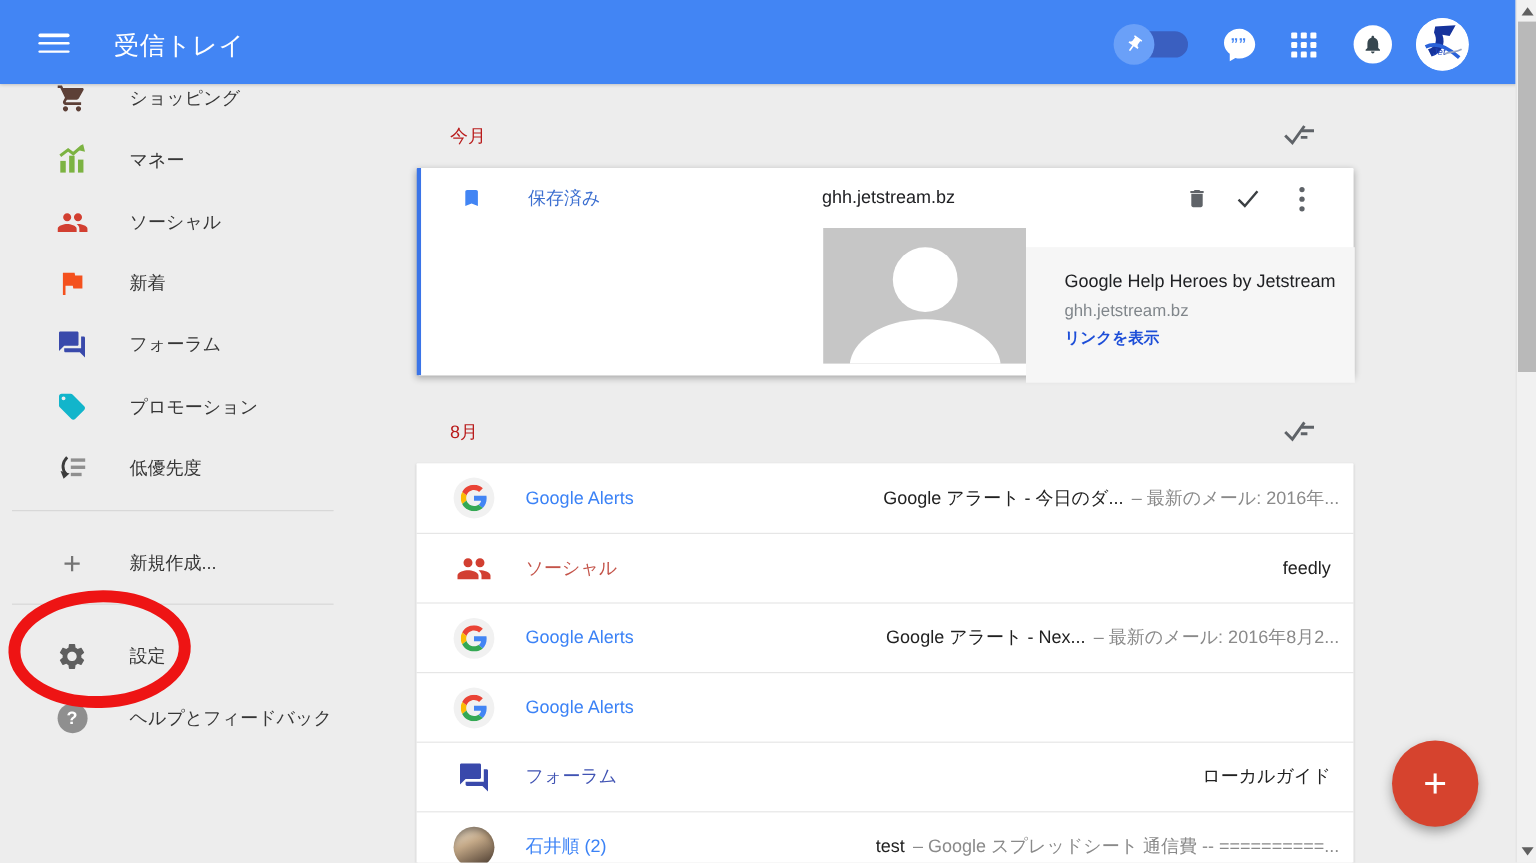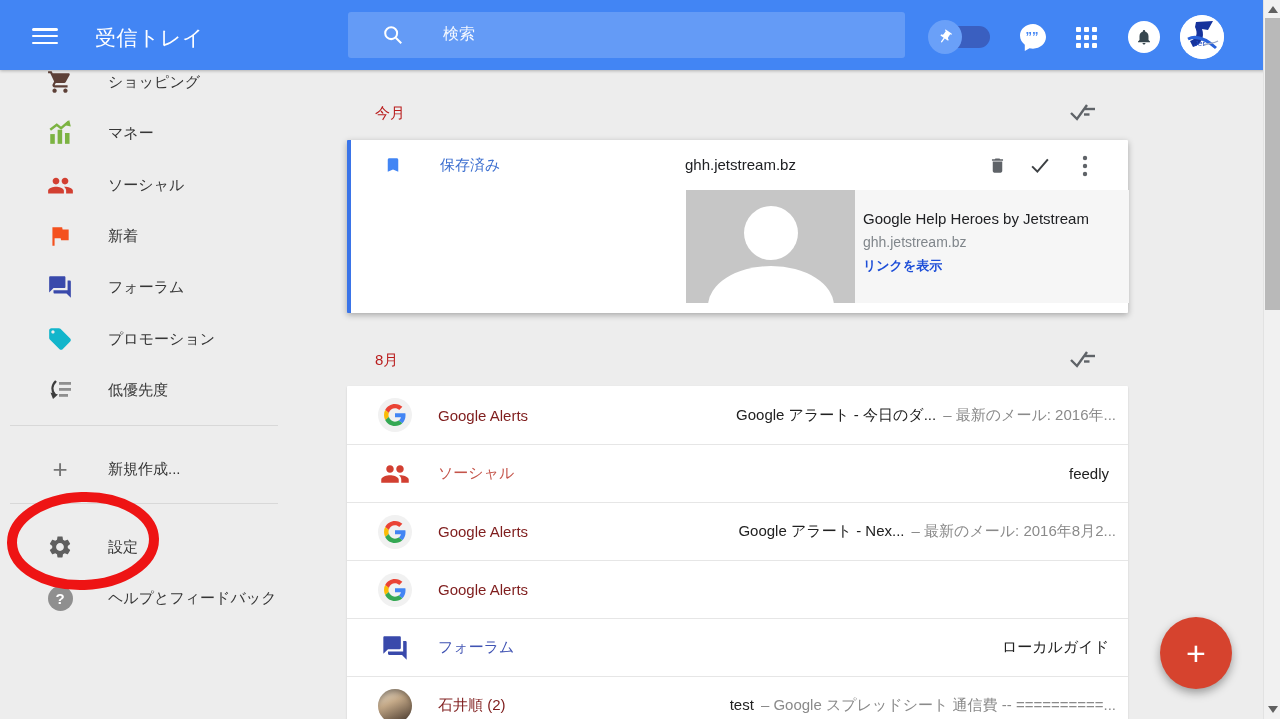--- a/index.html
+++ b/index.html
@@ -41,31 +41,31 @@
   .saved-card { position:absolute; top:70px; width:781px; height:173px; background:#fff; border-left:4px solid #3a74e8; box-shadow:0 2px 6px rgba(0,0,0,.3); border-radius:1px; }
   .card-toprow { position:absolute; top:0; left:0; right:0; height:50px; }
   .bkm { position:absolute; left:33px; top:14px; }
   .saved-label { position:absolute; left:89px; top:16px; font-size:15px; color:#3c6fd0; }
   .card-url { position:absolute; left:334px; top:16px; font-size:15px; color:#202124; }
   .card-act { position:absolute; top:15px; cursor:pointer; }
   .media { position:absolute; left:335px; top:50px; width:443px; height:113px; }
   .thumb { position:absolute; left:0; top:0; width:169px; height:113px; background:#c6c6c6; overflow:hidden; }
   .thumb .head { position:absolute; left:58px; top:16px; width:54px; height:54px; border-radius:50%; background:#fff; }
   .thumb .torso { position:absolute; left:22px; top:76px; width:126px; height:80px; border-radius:50%; background:#fff; }
-  .media-info { position:absolute; left:169px; top:0; right:0; height:113px; background:#f6f6f6; padding:20px 0 0 8px; }
+  .media-info { position:absolute; left:169px; top:16px; right:0; height:113px; background:#f6f6f6; padding:20px 0 0 32px; }
   .mi-title { font-size:15px; color:#202124; white-space:nowrap; overflow:hidden; }
   .mi-domain { font-size:14px; color:#80868b; margin-top:7px; }
   .mi-link { font-size:13px; color:#1d4ed8; font-weight:bold; margin-top:7px; cursor:pointer; }
 
   .email-list { position:absolute; top:316px; width:781px; background:#fff; box-shadow:0 1px 2px rgba(0,0,0,.15); border-radius:1px; }
   .row { position:relative; height:58px; display:flex; align-items:center; cursor:pointer; }
   .row + .row { border-top:1px solid #e6e6e6; }
   .row-ic { width:34px; height:34px; margin-left:31px; border-radius:50%; display:flex; align-items:center; justify-content:center; flex:0 0 34px; }
   .g-bg { background:#f1f1f1; }
-  .sender { margin-left:26px; width:218px; font-size:15px; color:#7f1d1d; white-space:nowrap; overflow:hidden; }
+  .sender { margin-left:26px; width:218px; font-size:15px; color:#3b82f6; white-space:nowrap; overflow:hidden; }
   .sender--red { color:#c4544a; }
   .sender--blue { color:#4053b3; }
   .subject { flex:1; font-size:15px; color:#212121; white-space:nowrap; overflow:hidden; margin-right:12px;text-align:right; }
   .snippet { color:#8a8a8a; margin-left:7px; }
   .photo { background:linear-gradient(155deg,#e9dbc6 12%,#c3a887 40%,#6e5b49 78%,#3e3329 100%); box-shadow:inset 0 6px 6px -3px rgba(40,30,20,.55); }
 
   
   .fab { position:absolute; left:1160px; top:617px; width:72px; height:72px; border-radius:50%; background:#d6432e; color:#fff; display:flex; align-items:center; justify-content:center; font-size:34px; font-weight:300; box-shadow:0 4px 10px rgba(0,0,0,.35); cursor:pointer; z-index:18; }
 
   
@@ -311,29 +311,20 @@
   </main>
 
   <header class="header">
     <div class="hamburger">
         <span></span>
         <span></span>
         <span></span>
       </div>
     <div class="app-title">受信トレイ</div>
 
-    <div class="searchbox">
-      <span class="mag">
-        <svg width="22" height="22" viewBox="0 0 24 24">
-            <circle cx="10" cy="10" r="6.5" fill="none" stroke="#fff" stroke-width="2.2"></circle>
-            <line x1="15" y1="15" x2="21" y2="21" stroke="#fff" stroke-width="2.2"></line>
-          </svg>
-      </span>
-      <span class="ph">検索</span>
-    </div>
 
     <div class="pin-toggle">
       <div class="pin-track"></div>
       <div class="pin-knob">
         <svg width="16" height="16" viewBox="0 0 24 24" style="transform:rotate(35deg)">
             <path fill="#fff" d="M16 9V4h1c.55 0 1-.45 1-1s-.45-1-1-1H7c-.55 0-1 .45-1 1s.45 1 1 1h1v5c0 1.66-1.34 3-3 3v2h5.97v7l1 1 1-1v-7H19v-2c-1.66 0-3-1.34-3-3z"></path>
           </svg>
       </div>
     </div>
 

